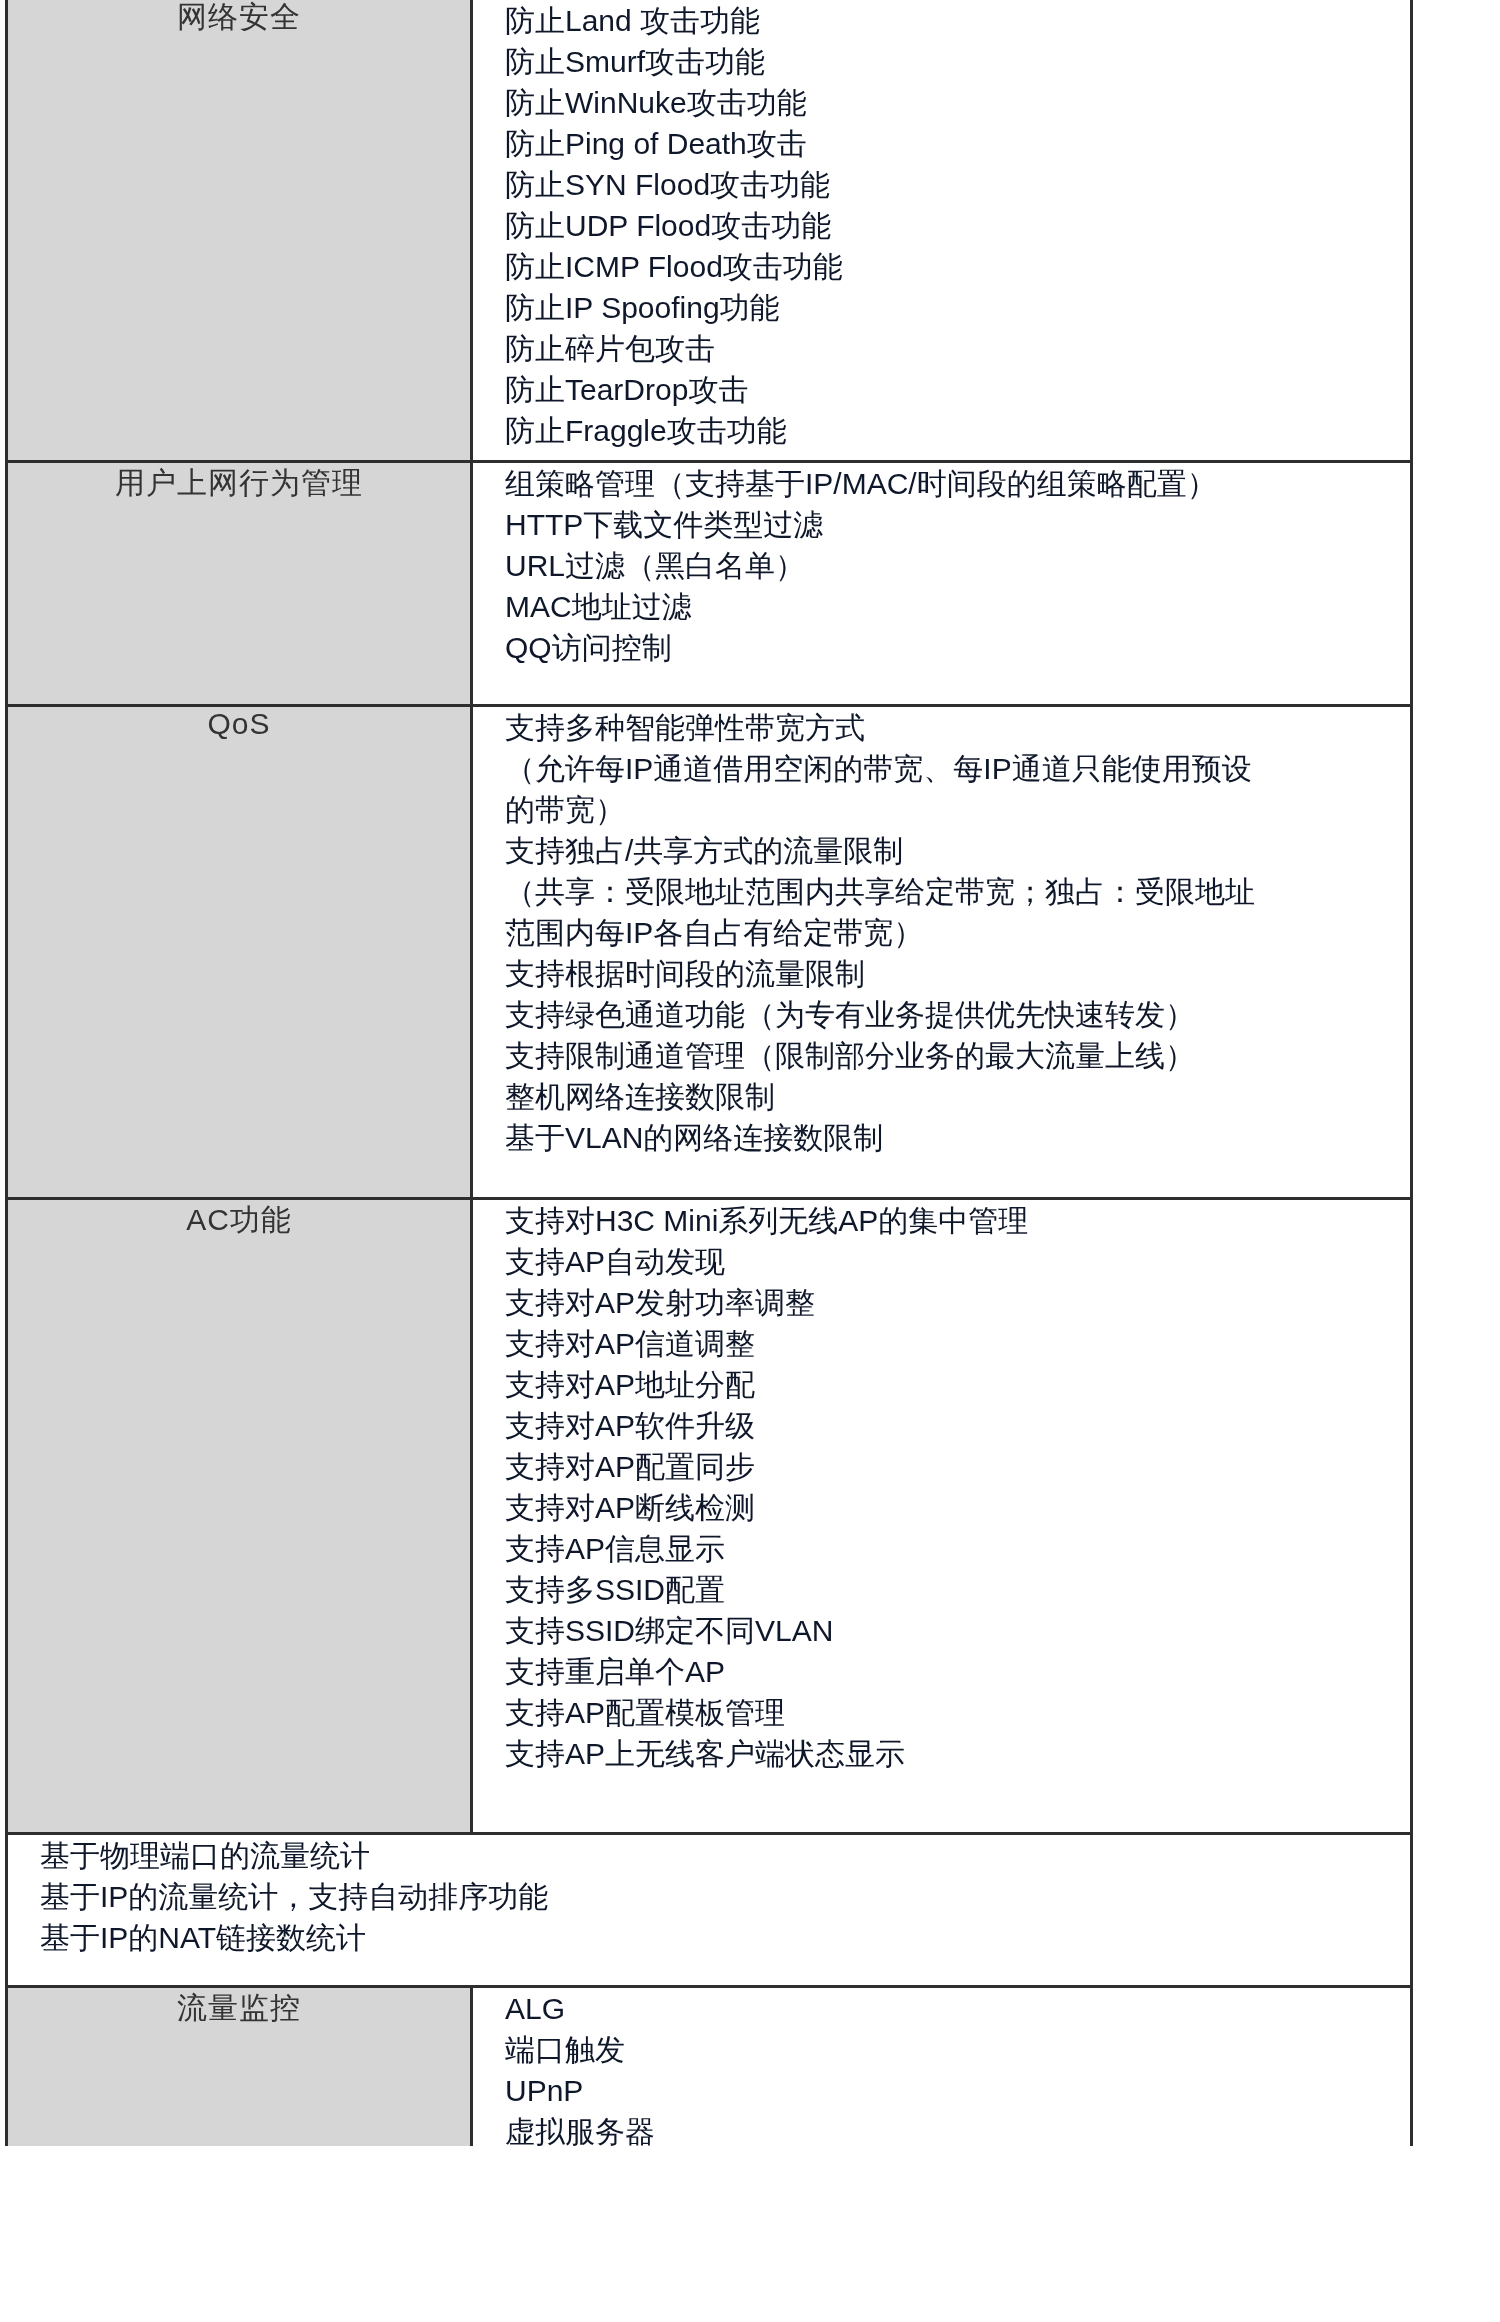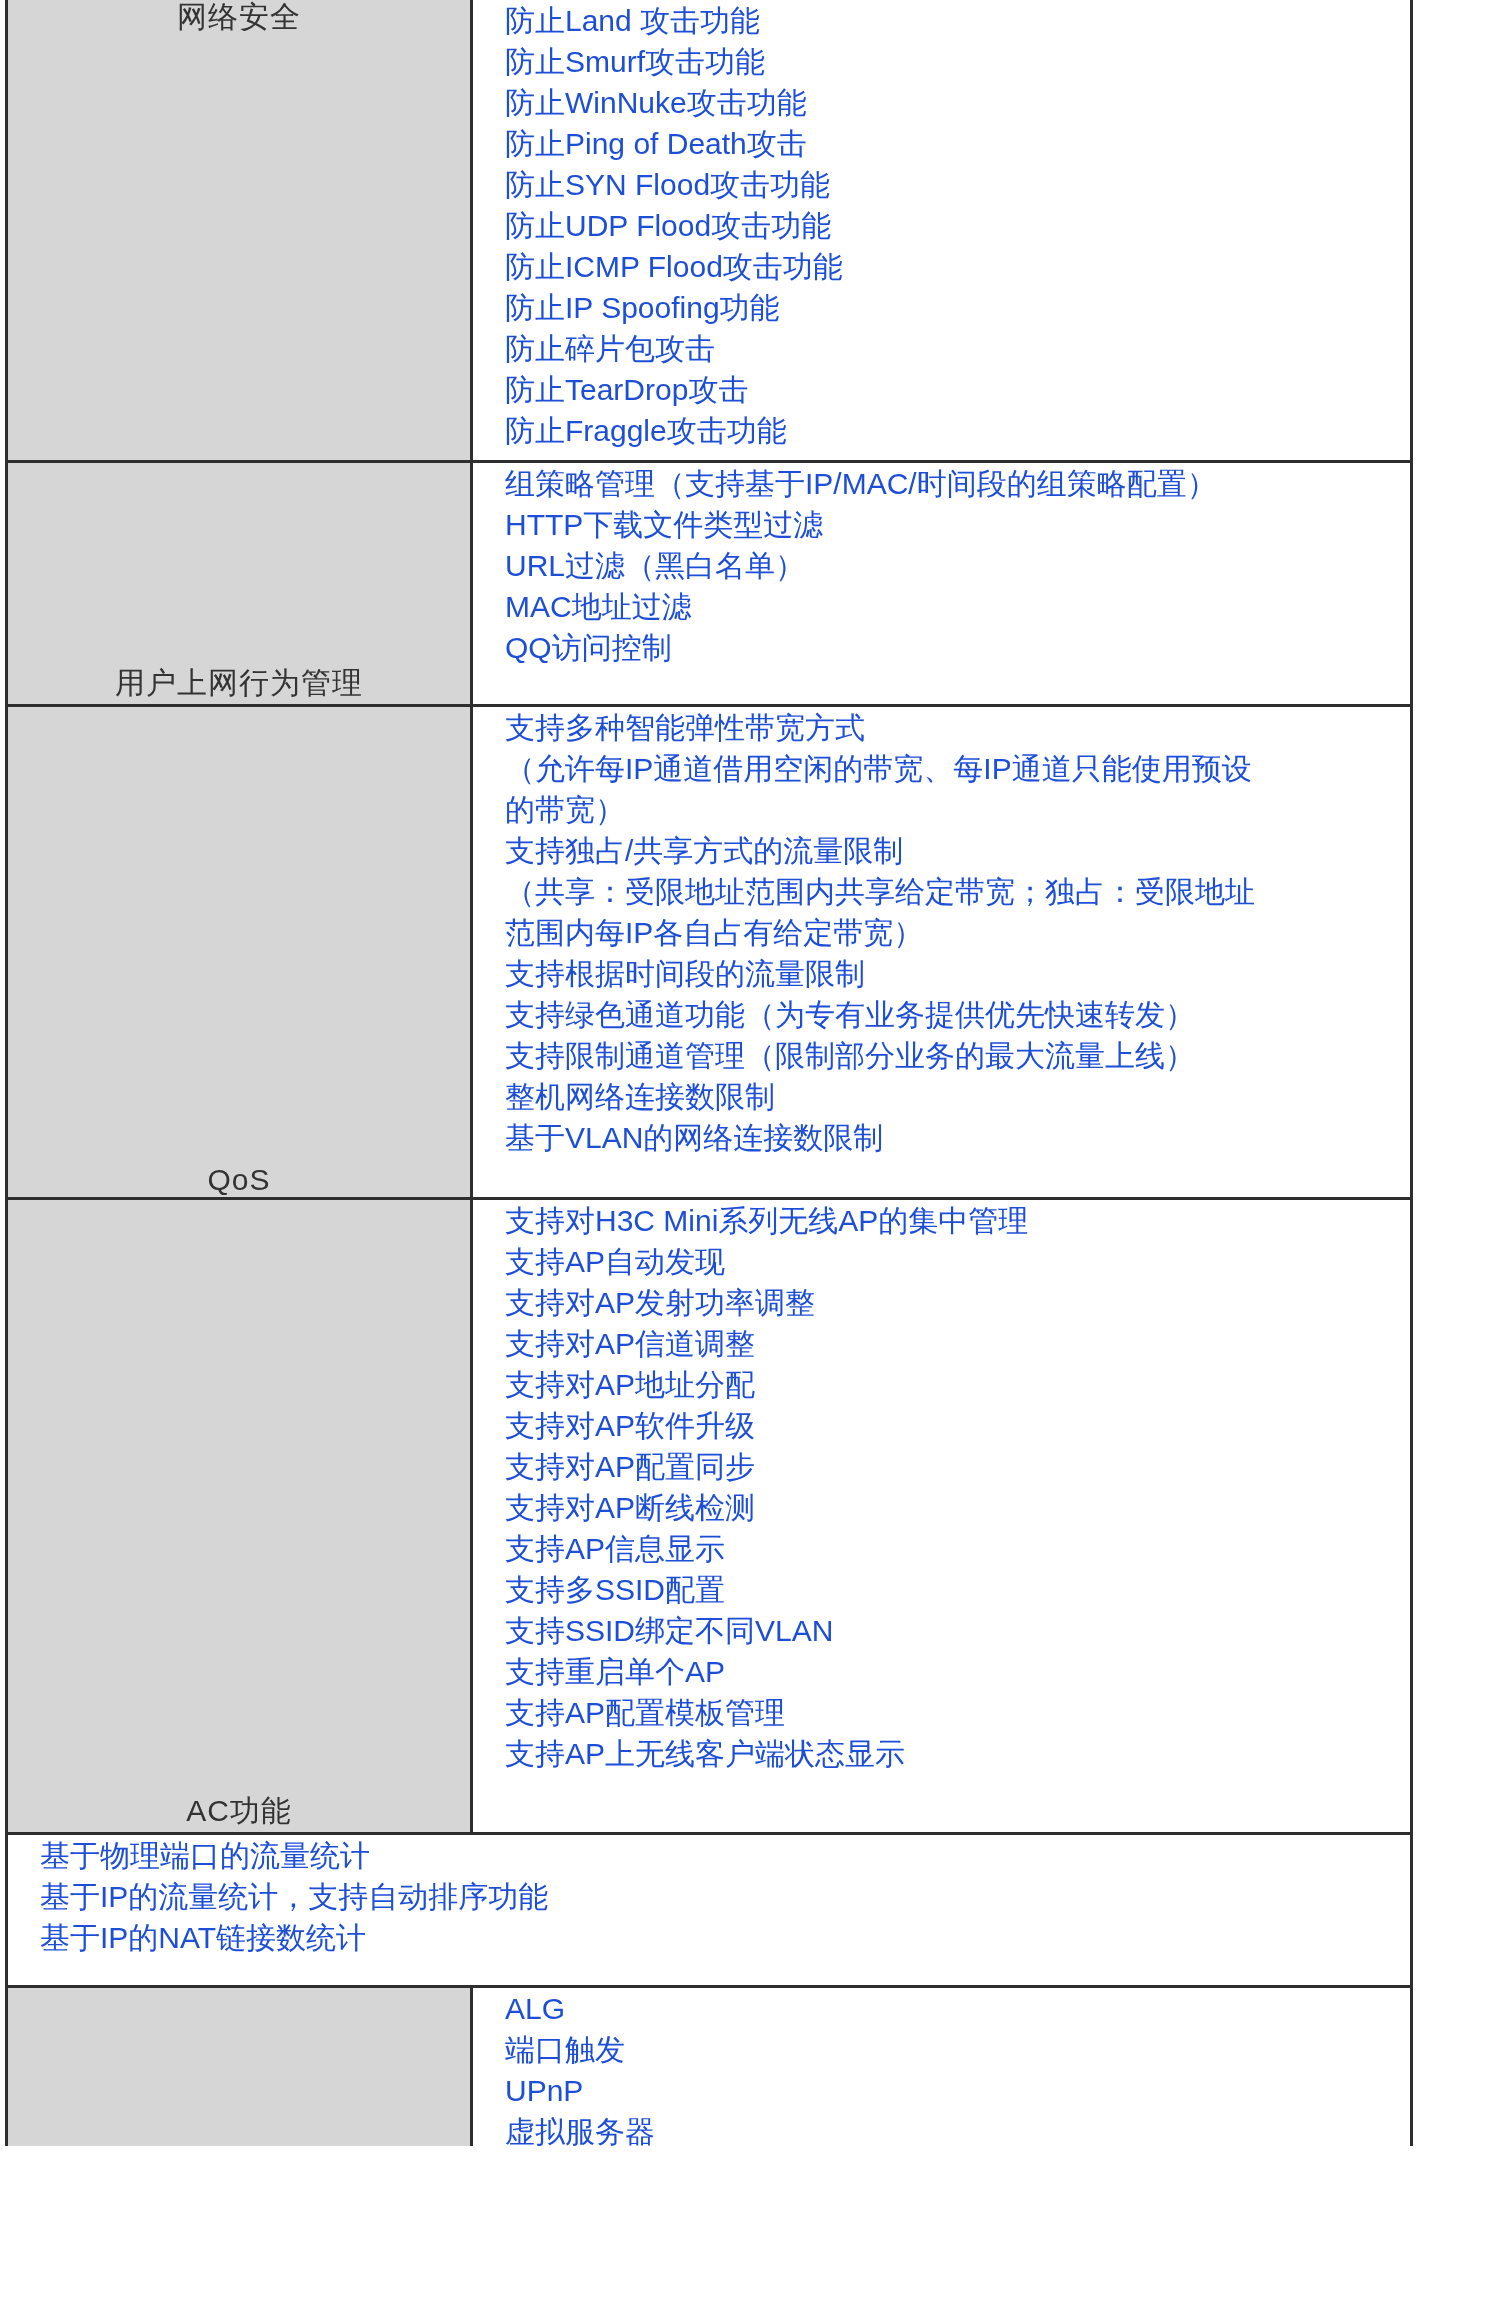--- a/index.html
+++ b/index.html
@@ -37,21 +37,21 @@
   .row-5 { height: 153px; }
   .row-6 { height: 325px; }
   .row-7 { height: 22px; border-bottom: none; }
   .cell-label {
     width: 465px;
     min-width: 465px;
     box-sizing: border-box;
     background: #d6d6d6;
     border-right: 3px solid #2e2e2e;
     display: flex;
-    align-items: flex-end;
+    align-items: flex-start;
     justify-content: center;
   }
   .cell-label .label-text {
     font-size: 30px;
     color: #333333;
     text-align: center;
     letter-spacing: 1px;
   }
   .row-1 .cell-label {
     align-items: flex-start;
@@ -67,21 +67,21 @@
     padding-left: 32px;
     padding-right: 20px;
   }
   .row-1 .cell-features {
     justify-content: flex-start;
     padding-top: 25px;
   }
   .features-text {
     font-size: 30px;
     line-height: 41px;
-    color: #1d4ed8;
+    color: #0f172a;
     white-space: pre-line;
   }
 </style>
 </head>
 <body>
 
 <div class="viewport">
   <div class="spec-table">
 
     <div class="row row-1">

